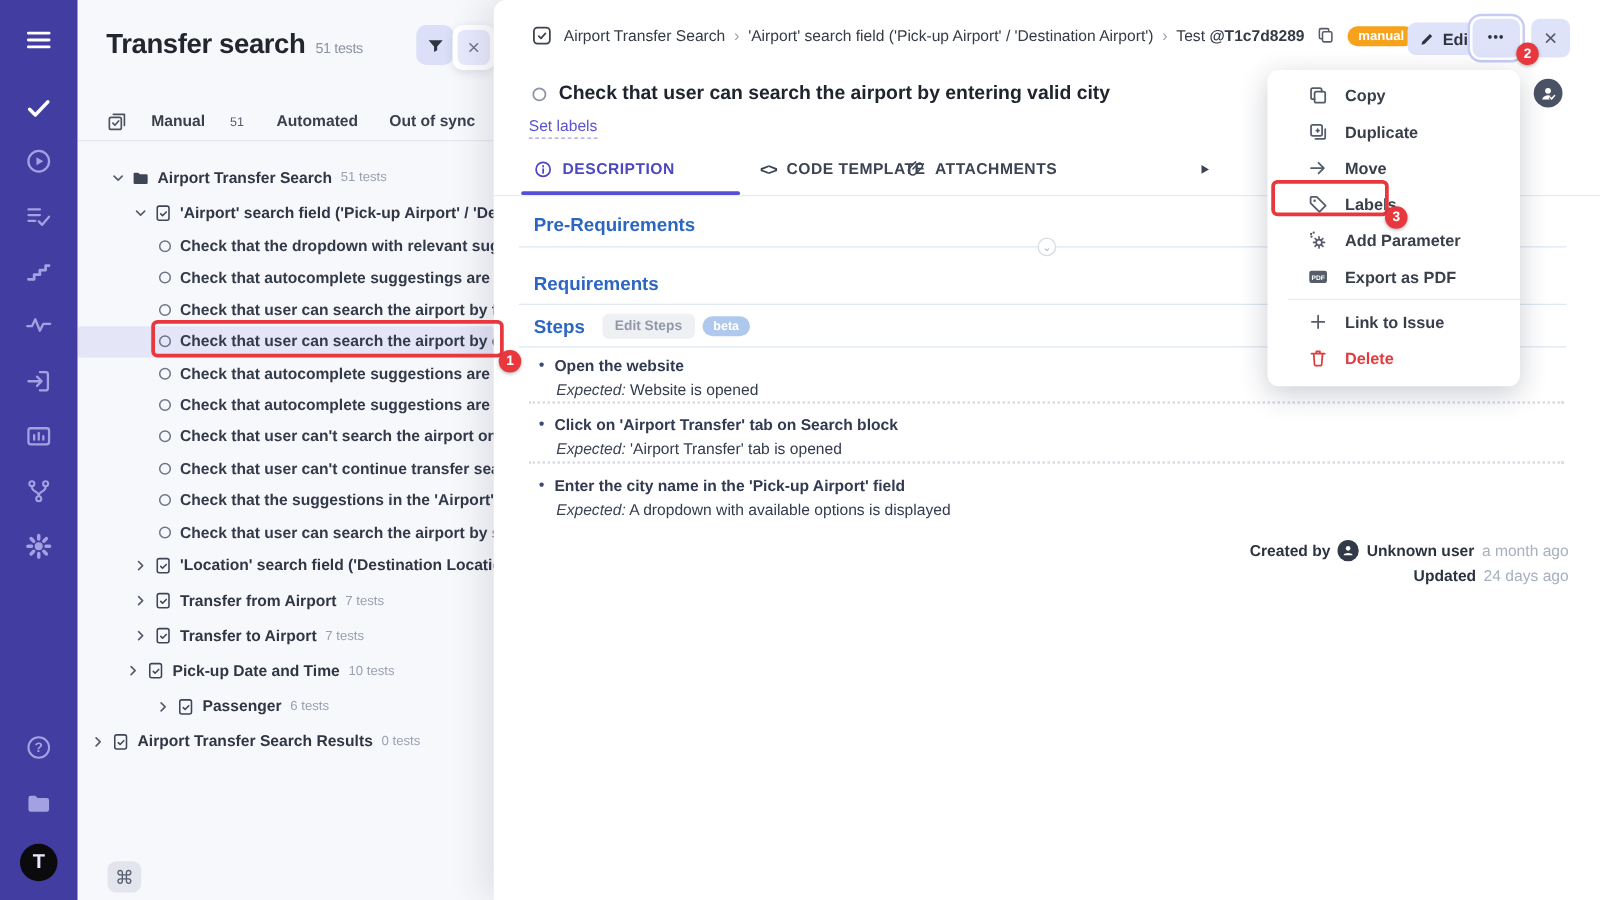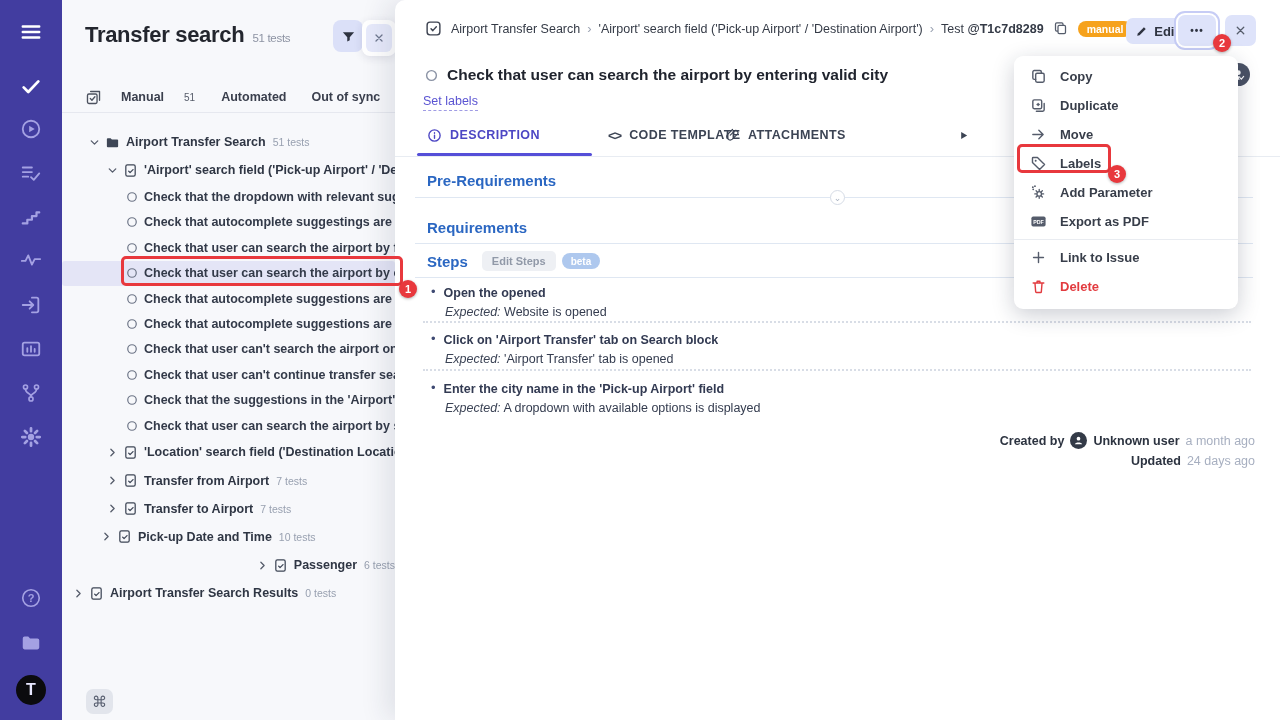--- a/index.html
+++ b/index.html
@@ -72,21 +72,21 @@
   .step .exp i { color:#3c4456; }
   .dotted-div { position:absolute; left:28px; width:828px; border-top:2px dotted #d8dde6; }
   .meta { position:absolute; right:25px; text-align:right; font-size:12.5px; white-space:nowrap; }
   .meta-row { display:flex; align-items:center; justify-content:flex-end; gap:6px; margin-bottom:5px; }
   .meta b { color:#2c3340; font-weight:800; }
   .meta .ago { color:#a7afc0; }
   .mini-avatar { width:17px; height:17px; border-radius:50%; background:#333a47; color:#fff; display:flex; align-items:center; justify-content:center; }
   .assignee { position:absolute; left:832px; top:63px; width:23px; height:23px; border-radius:50%; background:#4a5265; color:#fff; display:flex; align-items:center; justify-content:center; cursor:pointer; }
 
   
-  .menu { position:absolute; left:1014px; top:56px; width:224px; background:#fff; border-radius:9px; box-shadow:0 6px 22px rgba(25,30,60,.22); padding:6px 0 8px 0; z-index:40; }
+  .menu { position:absolute; left:1014px; top:56px; width:202px; background:#fff; border-radius:9px; box-shadow:0 6px 22px rgba(25,30,60,.22); padding:6px 0 8px 16px; z-index:40; }
   .menu-item { height:29px; display:flex; align-items:center; padding:0 16px; gap:13px; font-size:13px; font-weight:700; color:#383e4a; cursor:pointer; }
   .menu-item .micon { color:#555c6b; display:flex; align-items:center; width:17px; justify-content:center; }
   .menu-item.danger, .menu-item.danger .micon { color:#e23b3f; }
   .menu-div { height:1px; background:#e9ecf1; margin:3px 0; }
 
   
   .anno { position:absolute; z-index:60; pointer-events:none; }
   .anno-box { border:3px solid #e8383d; border-radius:5px; }
   .anno-badge { width:18px; height:18px; border-radius:50%; background:#e8383d; color:#fff; font-size:11px; font-weight:800; display:flex; align-items:center; justify-content:center; box-shadow:0 1px 3px rgba(0,0,0,.3); }
 </style>
@@ -391,21 +391,21 @@
         </span>
         <span class="ticon" style="color: rgb(62, 70, 86);">
           <svg width="15" height="15" viewBox="0 0 24 24" fill="none" stroke="currentColor" stroke-width="2" stroke-linecap="round" stroke-linejoin="round">
             <rect x="4.5" y="3" width="15" height="18" rx="2.5"></rect>
             <path d="M9 13l2.3 2.3L16 10.5"></path>
           </svg>
         </span>
         <span class="tlabel">Pick-up Date and Time</span>
         <span class="tcnt">10 tests</span>
       </div>
-      <div class="trow kind-suite" style="height: 28.2px; padding-left: 62px; justify-content: flex-end;">
+      <div class="trow kind-suite" style="height: 28.2px; padding-left: 62px;">
         <span class="chev">
           <svg width="13" height="13" viewBox="0 0 24 24" fill="none" stroke="currentColor" stroke-width="2.4" stroke-linecap="round" stroke-linejoin="round">
             <path d="M9 6l6 6-6 6"></path>
           </svg>
         </span>
         <span class="ticon" style="color: rgb(62, 70, 86);">
           <svg width="15" height="15" viewBox="0 0 24 24" fill="none" stroke="currentColor" stroke-width="2" stroke-linecap="round" stroke-linejoin="round">
             <rect x="4.5" y="3" width="15" height="18" rx="2.5"></rect>
             <path d="M9 13l2.3 2.3L16 10.5"></path>
           </svg>
@@ -540,21 +540,21 @@
     <div class="sec-h" style="position:static;">Steps</div>
     <div class="edit-steps-btn"><span>Edit Steps</span></div>
     <div class="beta-pill" style="margin-left:-8px;">beta</div>
   </div>
   <div class="sec-div" style="top:277px;"></div>
 
   <div id="steps-list">
       <div class="step" style="top: 286px;">
         <div class="srow">
           <span class="bullet">•</span>
-    <span class="action">Open the opened</span>
+    <span class="action">Open the website</span>
         </div>
     <div class="exp"><i>Expected:</i> <span>Website is opened</span></div>
       </div>
       <div class="step" style="top: 333px;">
         <div class="srow">
           <span class="bullet">•</span>
     <span class="action">Click on 'Airport Transfer' tab on Search block</span>
         </div>
     <div class="exp"><i>Expected:</i> <span>'Airport Transfer' tab is opened</span></div>
       </div>

